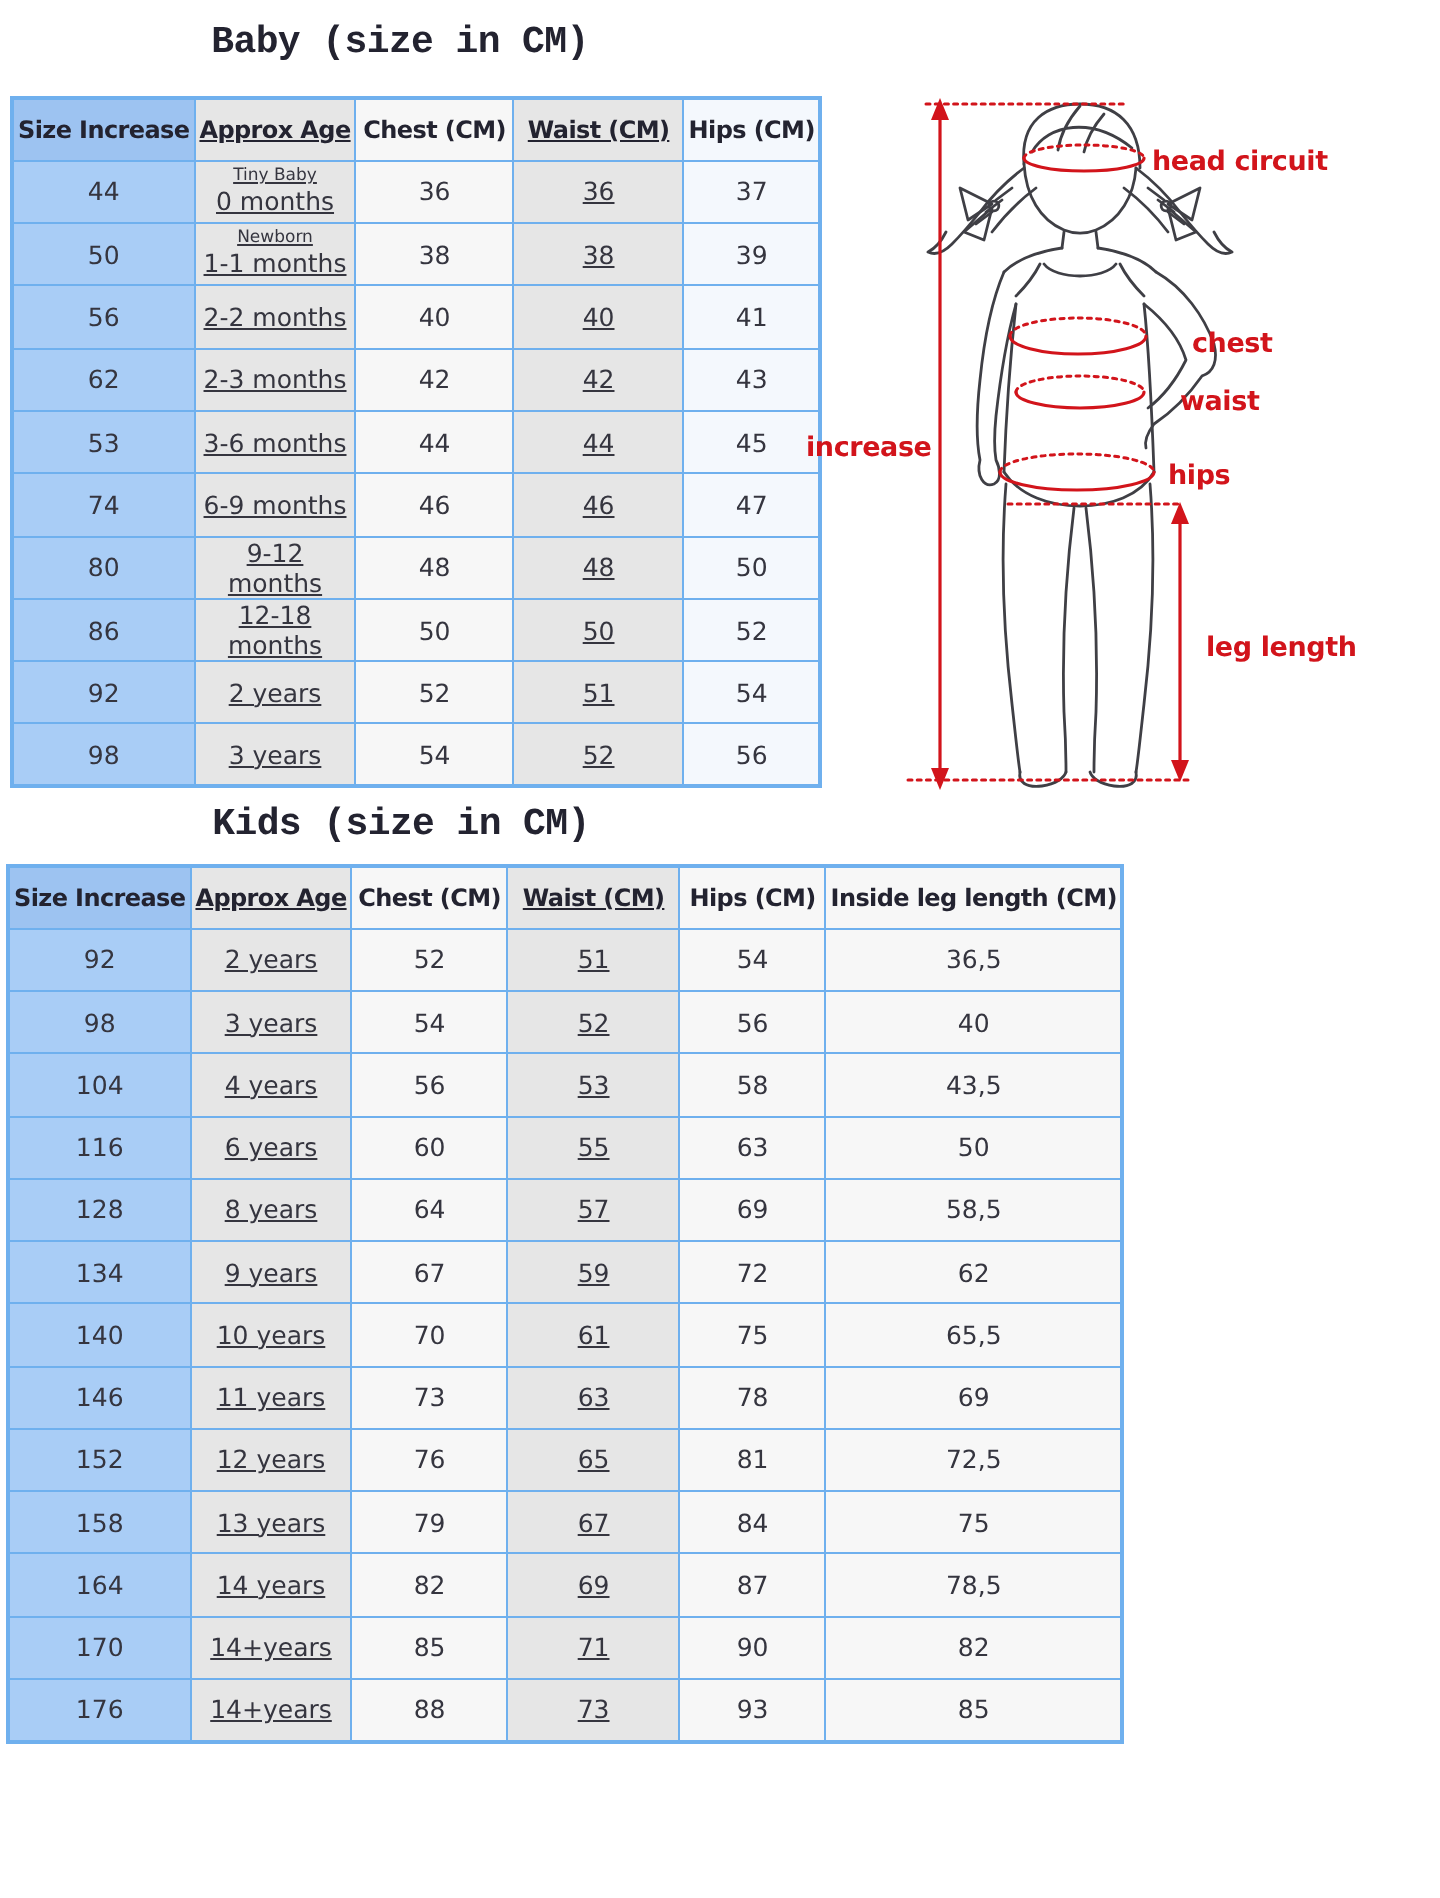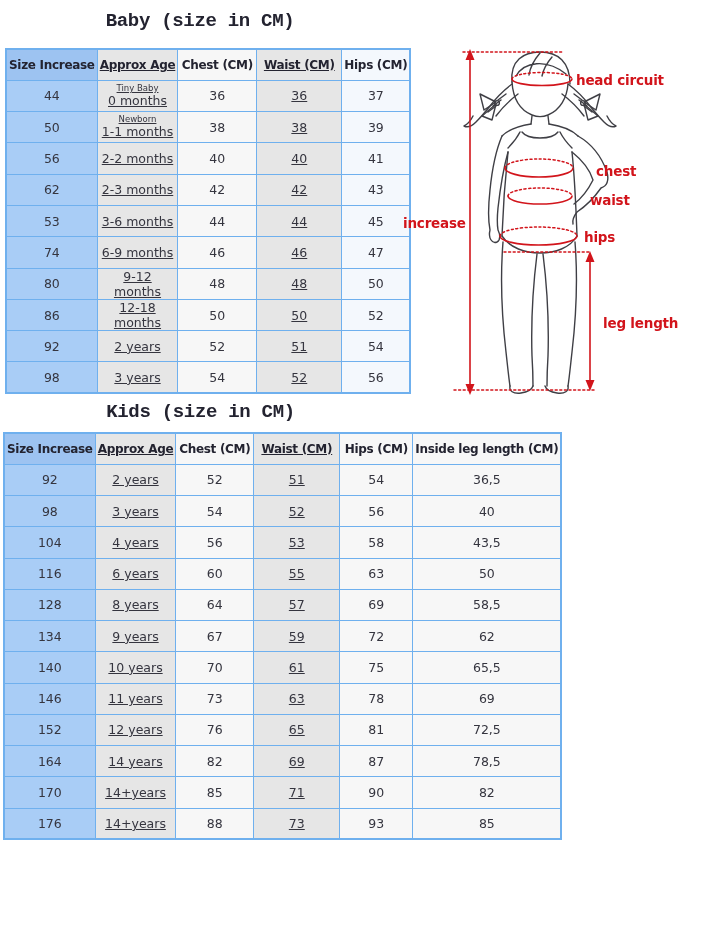--- a/index.html
+++ b/index.html
@@ -244,20 +244,28 @@
         </tr>
         <tr>
           <td class="c0">152</td>
           <td class="c1">12 years</td>
           <td class="c2">76</td>
           <td class="c3">65</td>
           <td class="c4">81</td>
           <td class="c5">72,5</td>
         </tr>
         <tr>
+          <td class="c0">158</td>
+          <td class="c1">13 years</td>
+          <td class="c2">79</td>
+          <td class="c3">67</td>
+          <td class="c4">84</td>
+          <td class="c5">75</td>
+        </tr>
+        <tr>
           <td class="c0">164</td>
           <td class="c1">14 years</td>
           <td class="c2">82</td>
           <td class="c3">69</td>
           <td class="c4">87</td>
           <td class="c5">78,5</td>
         </tr>
         <tr>
           <td class="c0">170</td>
           <td class="c1">14+years</td>

